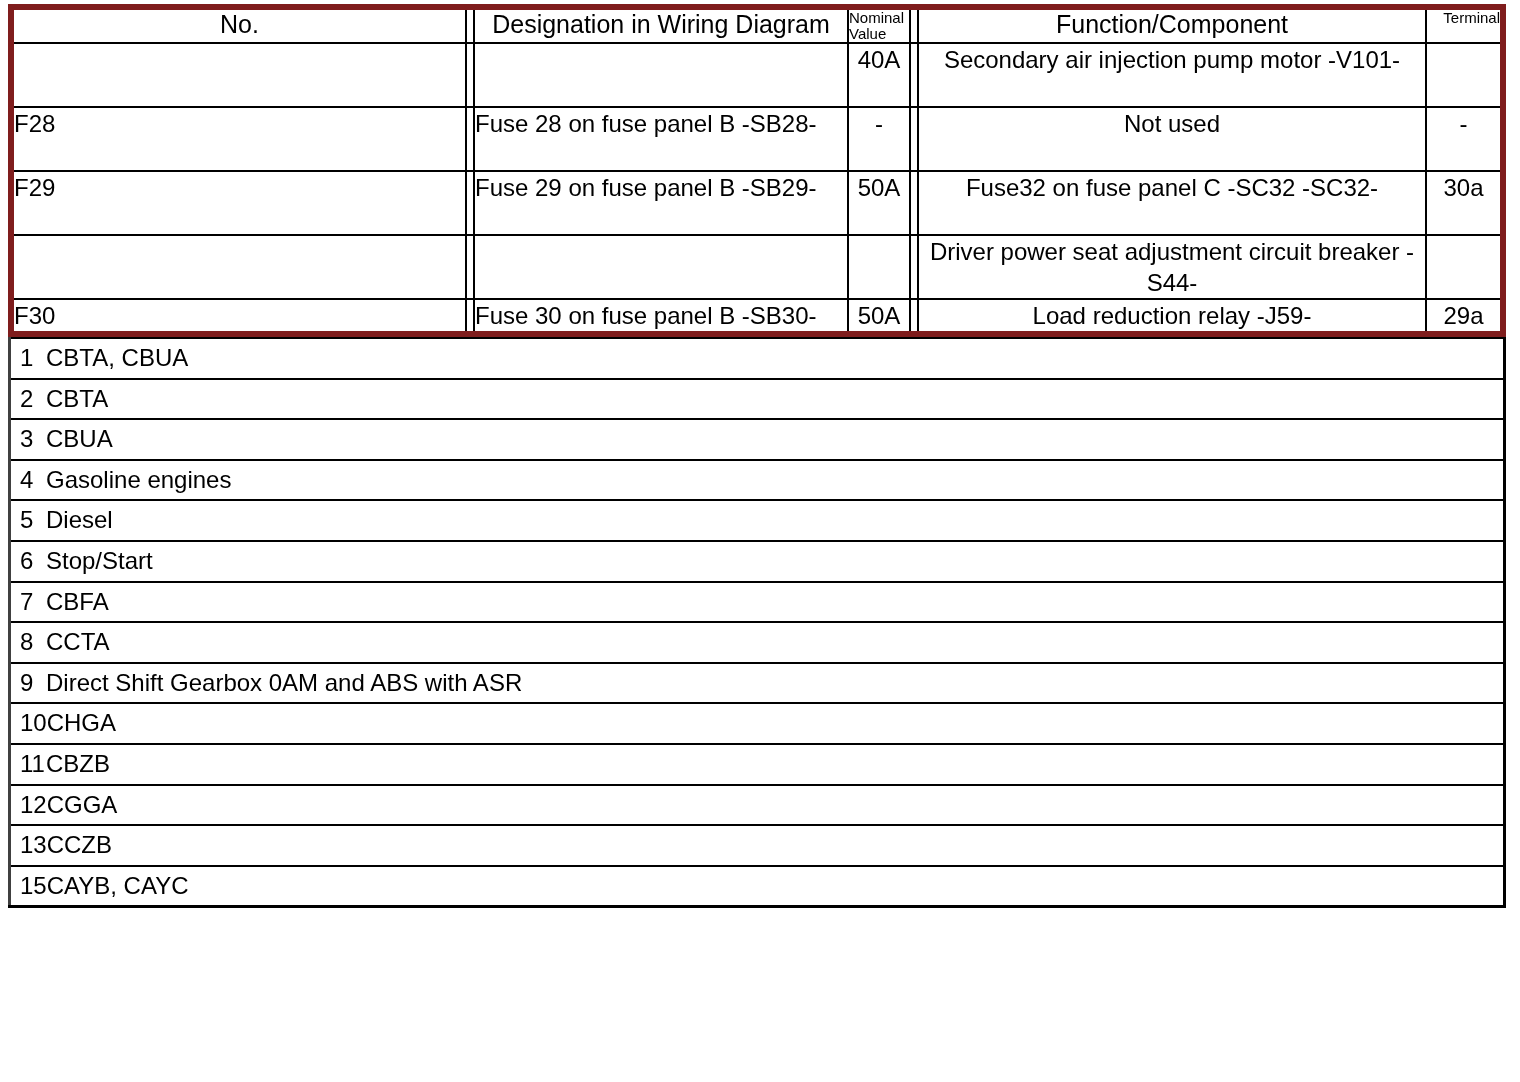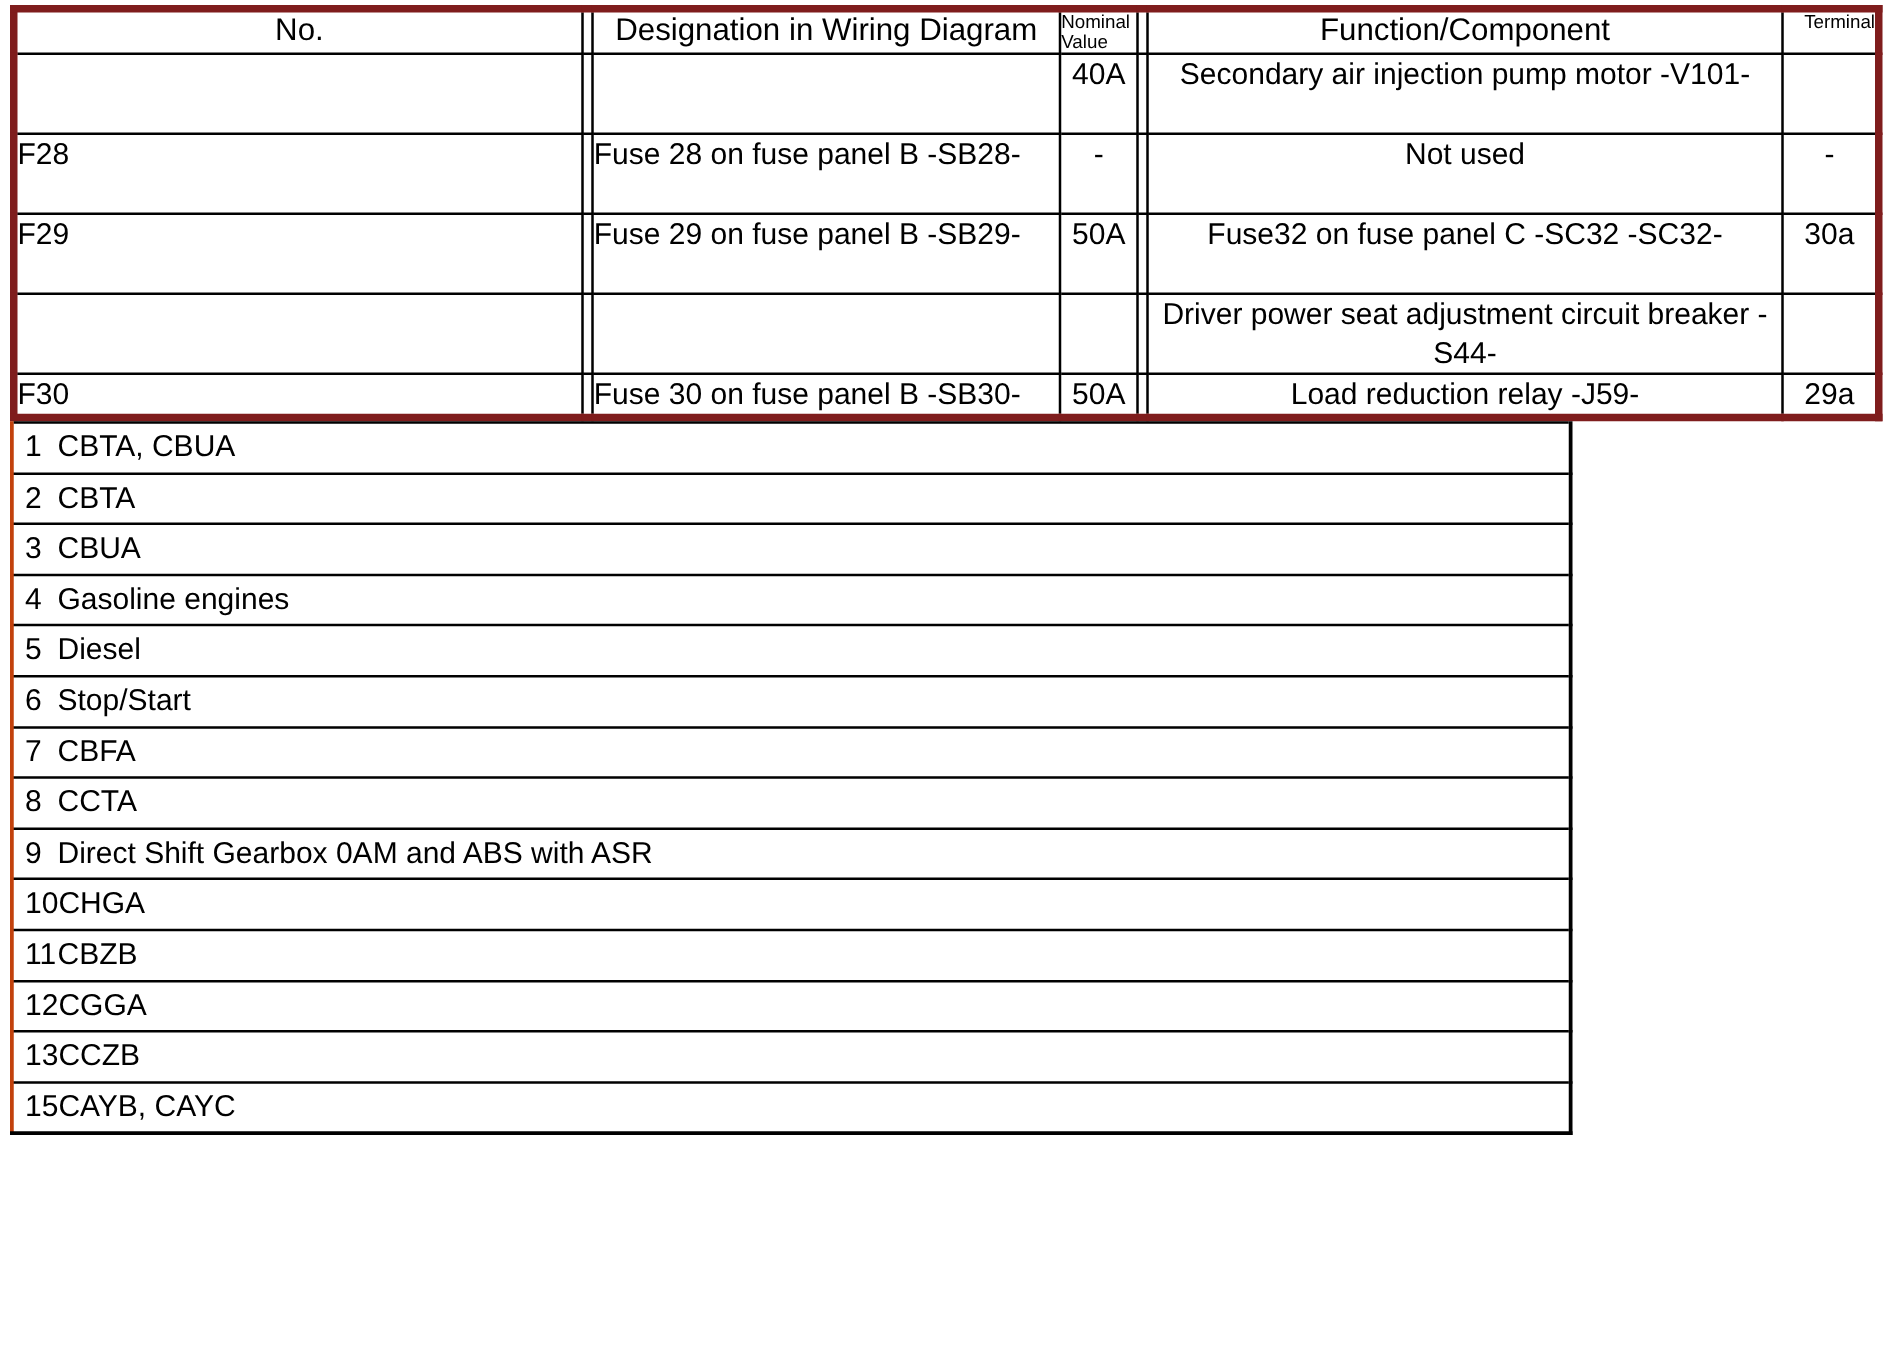--- a/index.html
+++ b/index.html
@@ -94,23 +94,23 @@
 
   .row-tall td { height: 62px; }
 
   
   td.gapcell { border-top: none; border-bottom: none; }
 
   
   table.notes-table {
     border-collapse: collapse;
     table-layout: fixed;
-    width: 1250px;
+    width: 1498px;
     margin: 0 0 0 8px;
-    border-left: 3px solid #c2410c;
+    border-left: 3px solid #404040;
     border-right: 3px solid #000;
     border-bottom: 3px solid #000;
   }
   table.notes-table td {
     border-top: 2px solid #000;
     padding: 5px 4px 6px 9px;
     font-size: 24px;
     line-height: 1.15;
     text-align: left;
   }

